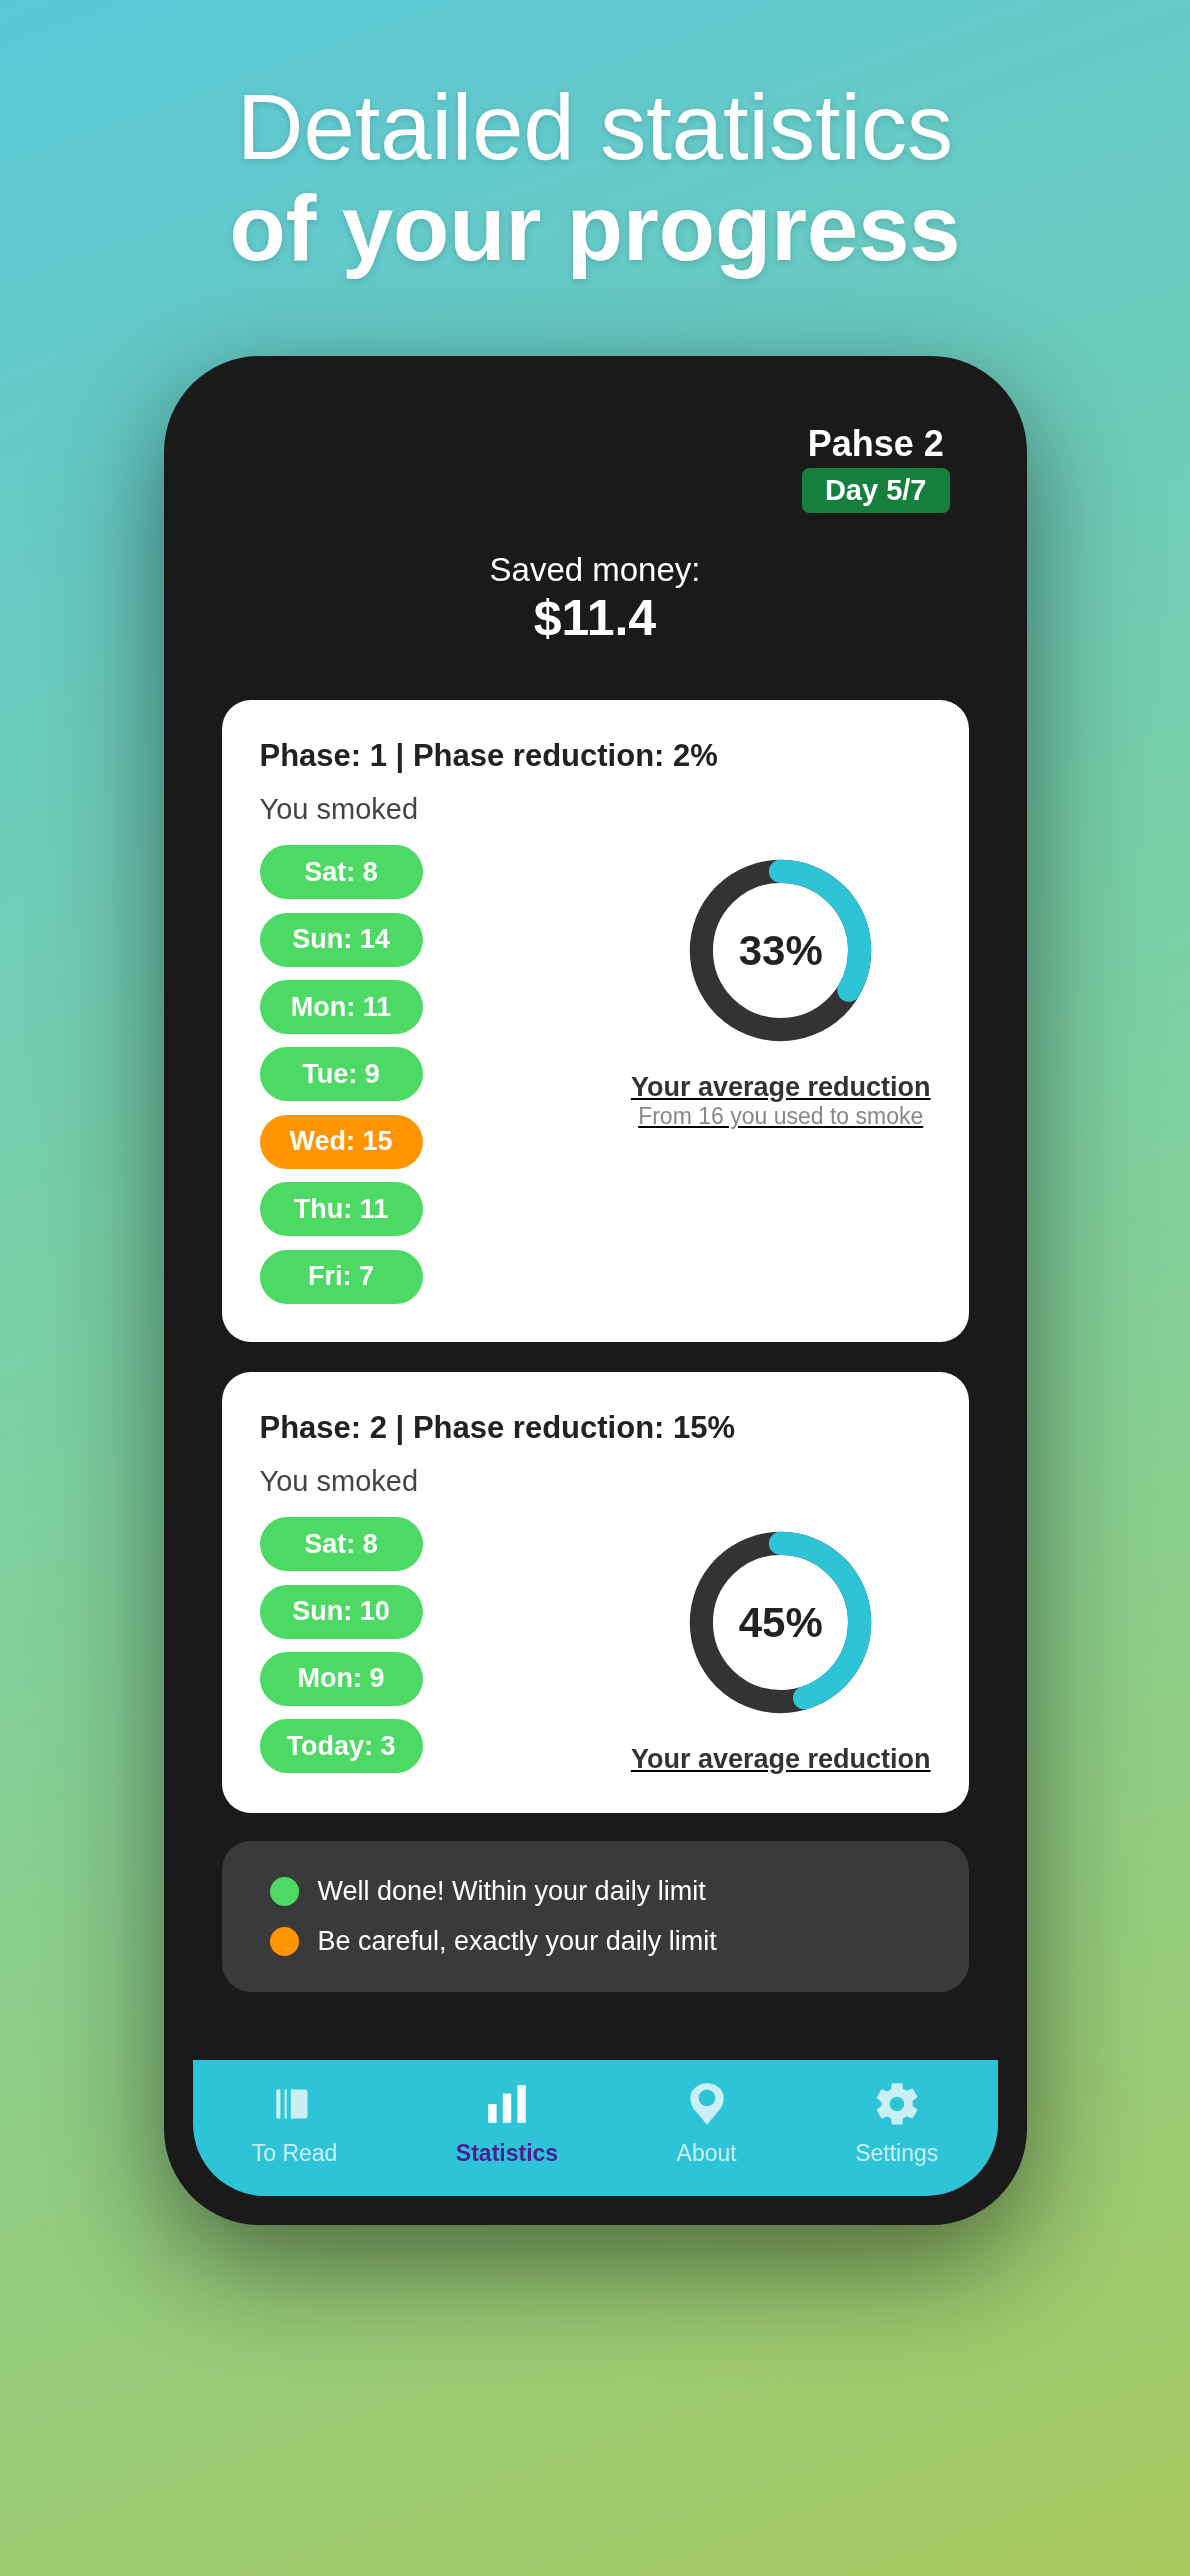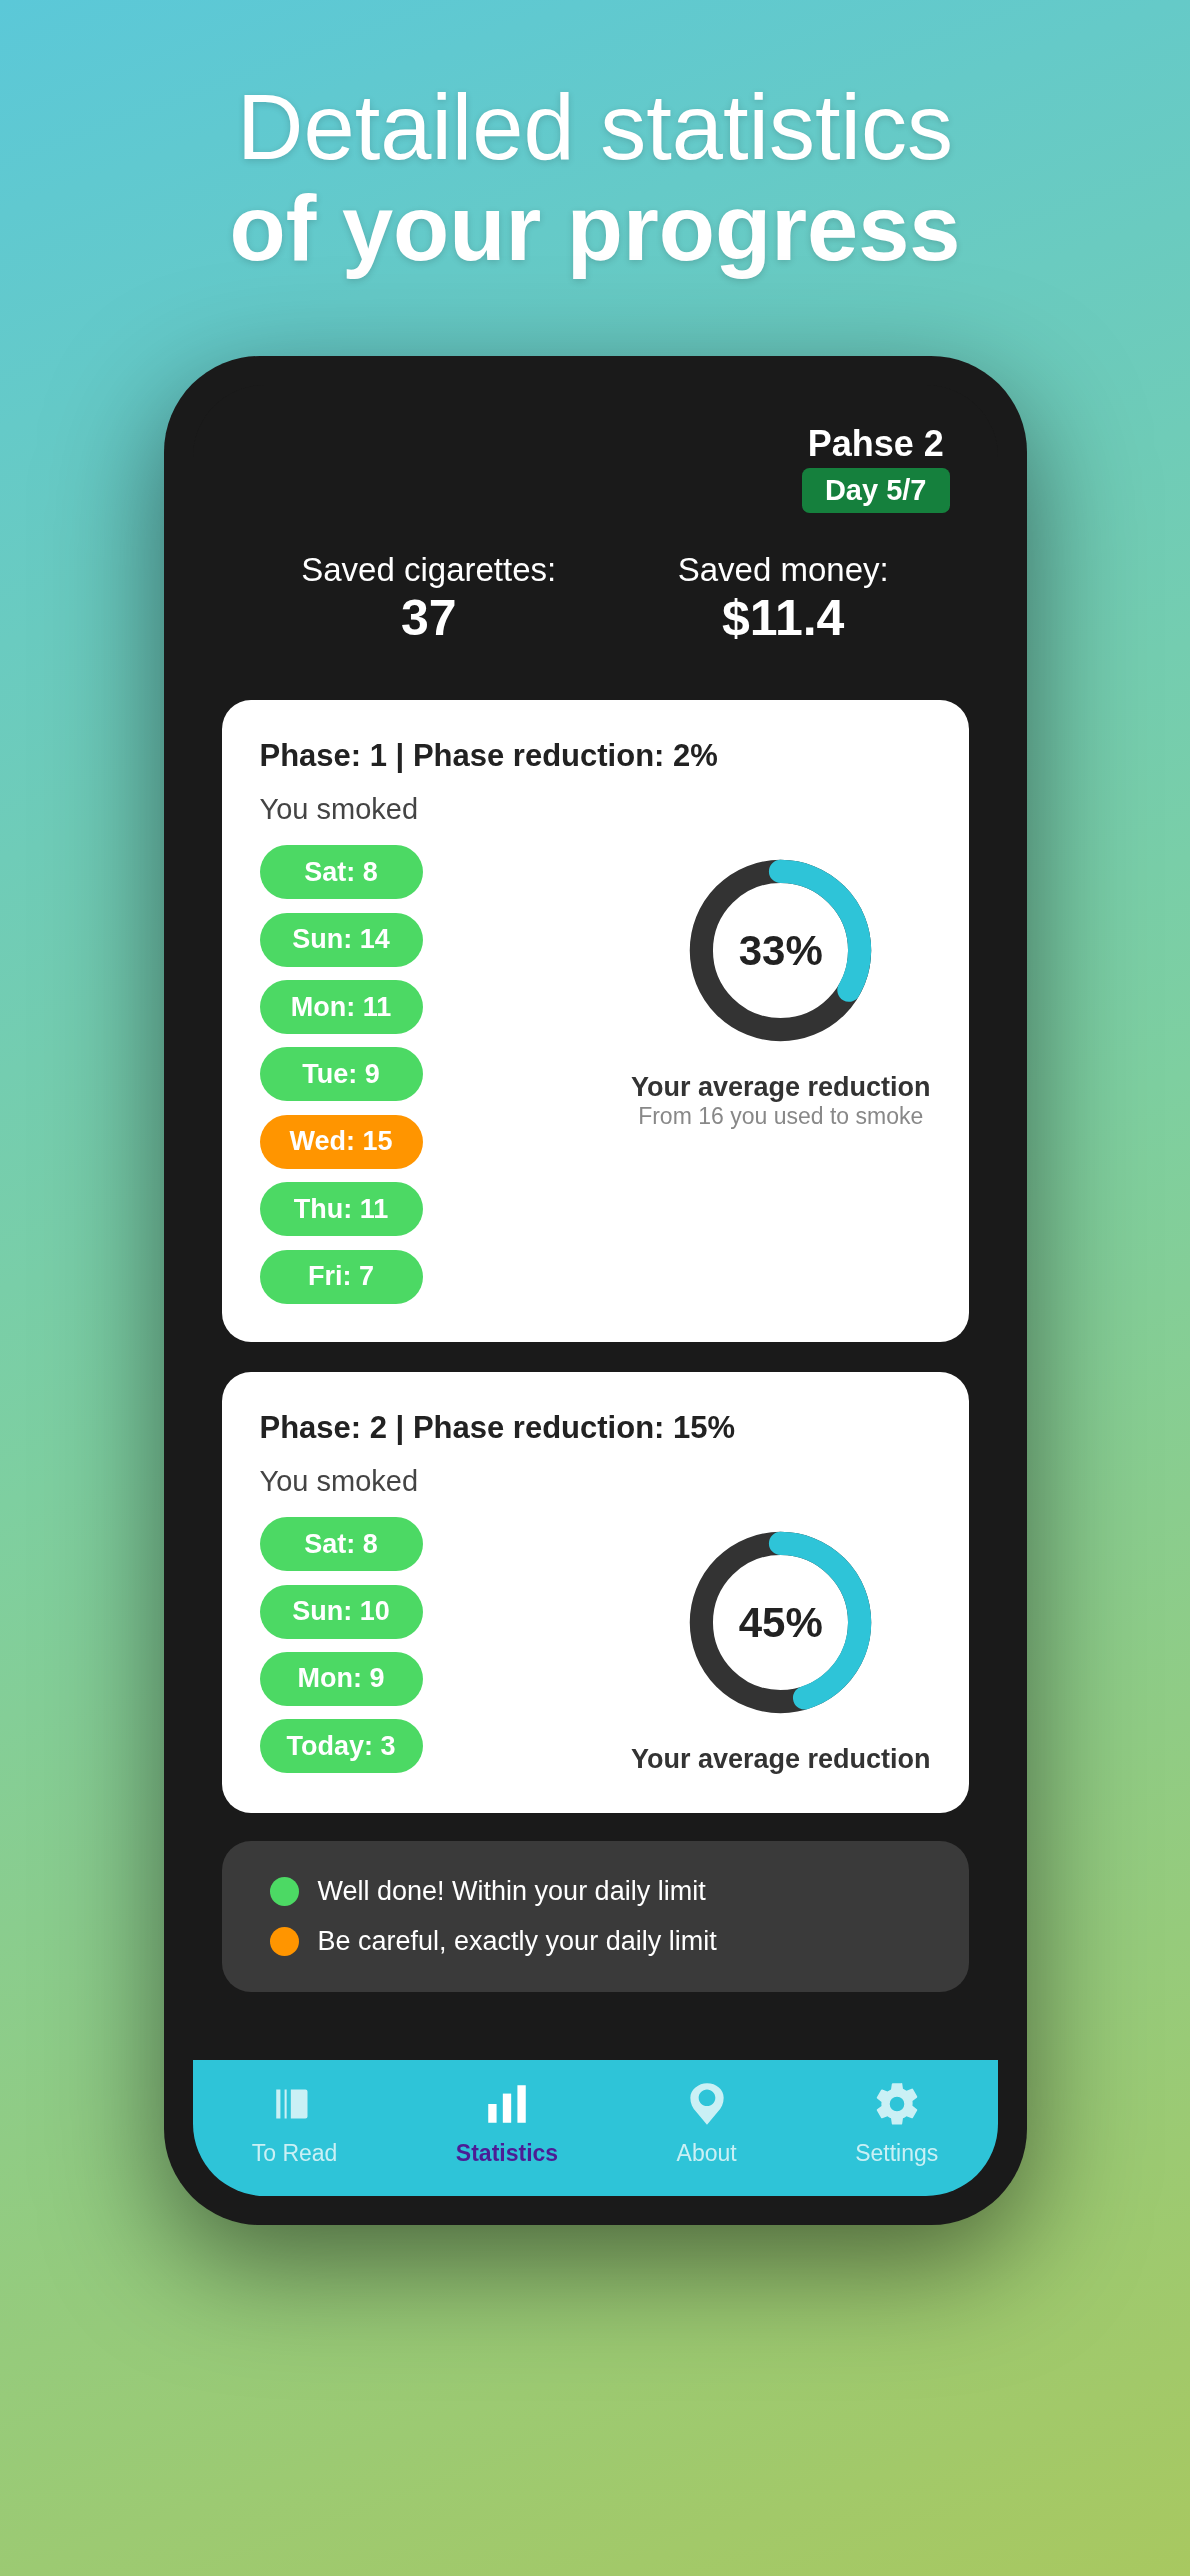--- a/index.html
+++ b/index.html
@@ -152,20 +152,21 @@
       min-width: 163px;
       text-align: center;
     }
     .pill-green { background: #4cd964; }
     .pill-orange { background: #ff9500; }
 
     .donut-container {
       display: flex;
       flex-direction: column;
       align-items: center;
+      text-decoration: underline;
     }
 
     .donut-wrapper {
       position: relative;
       width: 211px;
       height: 211px;
     }
 
     .donut-wrapper svg {
       transform: rotate(-90deg);
@@ -272,24 +273,20 @@
     <div class="screen-content">
 
       <div class="phase-header">
         <div class="phase-info">
           <div class="phase-name">Pahse 2</div>
           <div class="phase-day">Day 5/7</div>
         </div>
       </div>
 
       <div class="stats-row">
-        <div class="stat-item">
-          <div class="stat-label">Saved cigarettes:</div>
-          <div class="stat-value">37</div>
-        </div>
         <div class="stat-item">
           <div class="stat-label">Saved money:</div>
           <div class="stat-value">$11.4</div>
         </div>
       </div>
 
       <div class="card">
         <div class="card-title">Phase: 1 | Phase reduction: 2%</div>
         <div class="card-subtitle">You smoked</div>
         <div class="card-body">

